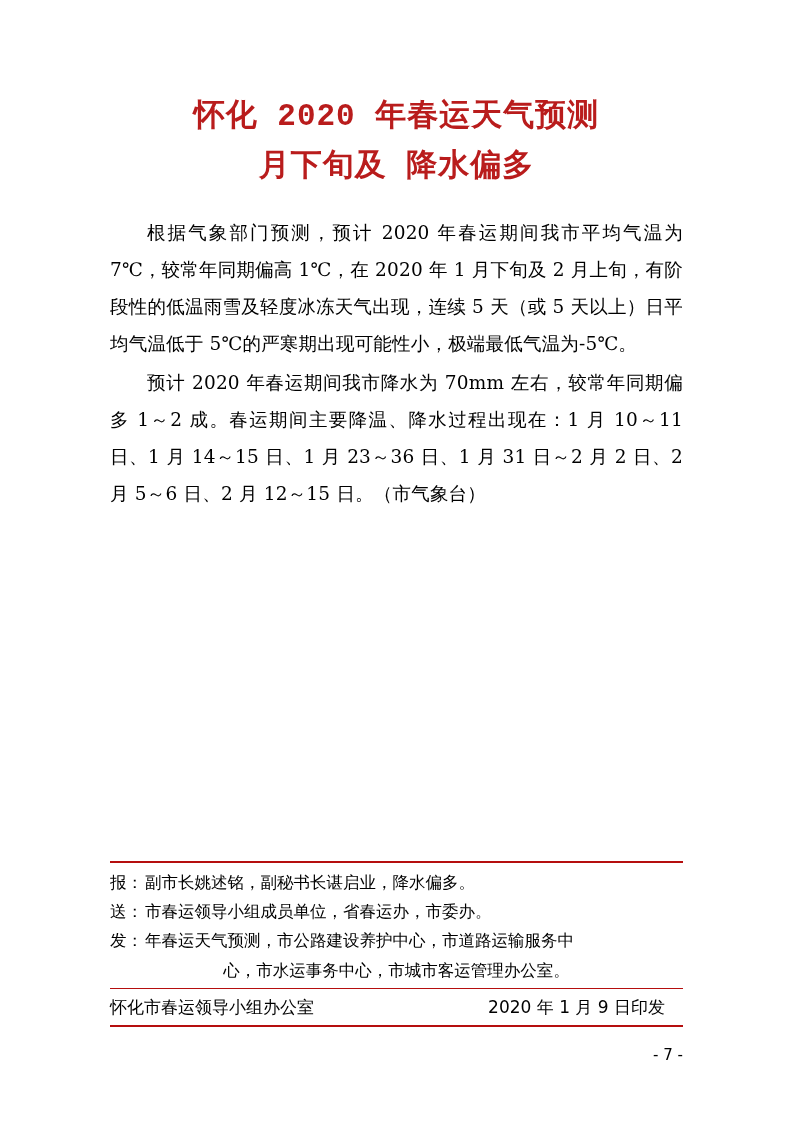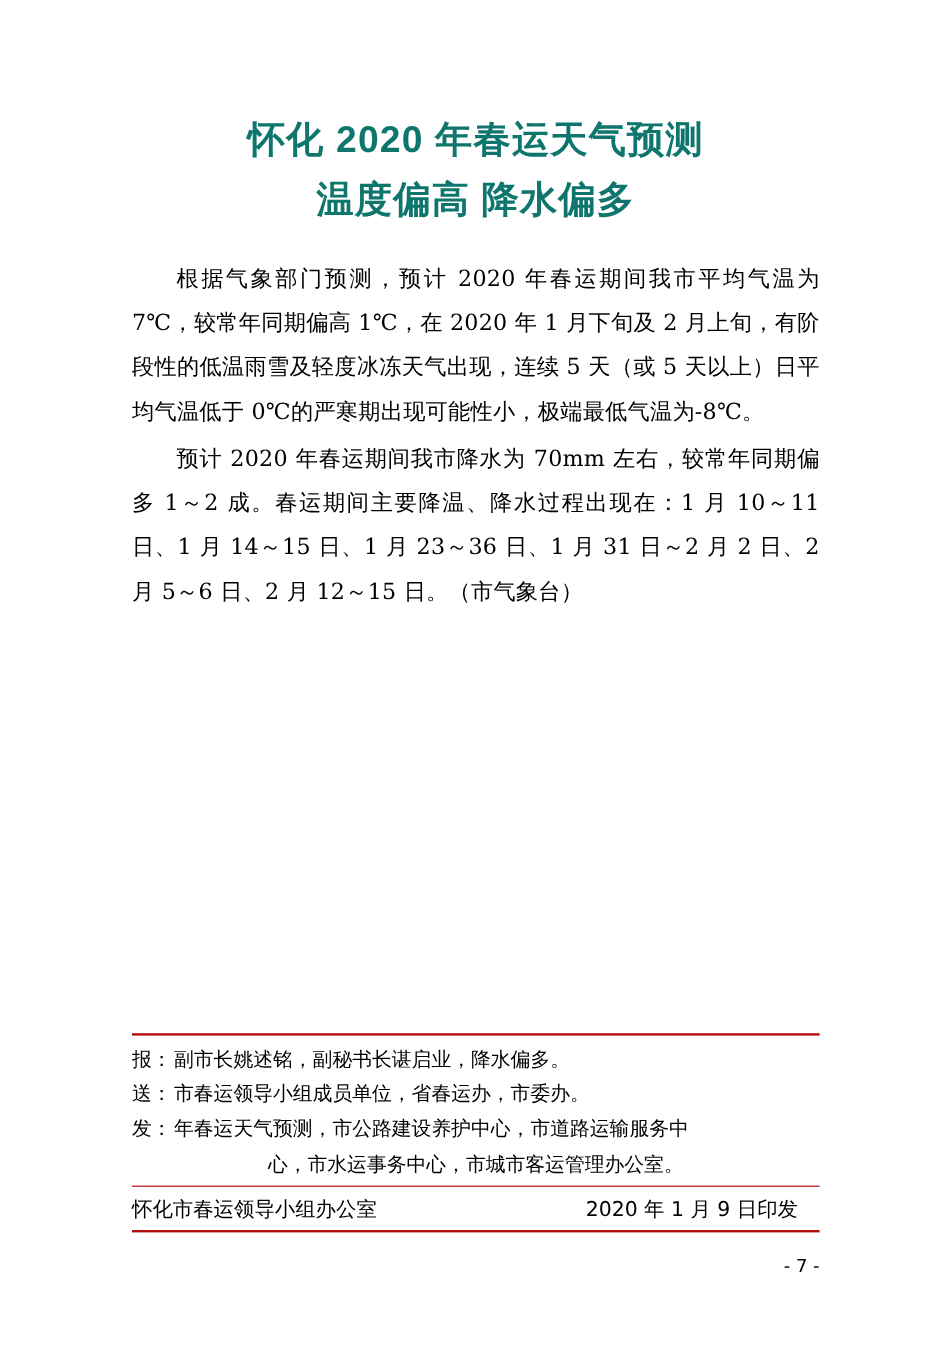--- a/index.html
+++ b/index.html
@@ -21,26 +21,26 @@
     width: 793px;
     height: 1122px;
     box-sizing: border-box;
     padding: 0 110px;
   }
   .title-block {
     margin-top: 92px;
     text-align: center;
   }
   .title-line {
-    font-family: Liberation Sans, sans-serif;
+    font-family: Liberation Mono, monospace;
     font-weight: bold;
     font-size: 31px;
     line-height: 1.62;
     letter-spacing: 1px;
-    color: #0f766e;
+    color: #b91c1c;
   }
   .body-block {
     margin-top: 22px;
   }
   .para {
     font-family: "DejaVu Serif", "Liberation Serif", serif;
     font-size: 18.5px;
     line-height: 2.0;
     text-align: justify;
     text-indent: 2em;
@@ -110,25 +110,25 @@
     color: #000;
   }
 </style>
 </head>
 <body>
 
 <div class="page">
 
   <div class="title-block">
     <div class="title-line">怀化 2020 年春运天气预测</div>
-    <div class="title-line">温度偏高 降水偏多</div>
+    <div class="title-line">月下旬及 降水偏多</div>
   </div>
 
   <div class="body-block">
-    <p class="para">根据气象部门预测，预计 2020 年春运期间我市平均气温为 7℃，较常年同期偏高 1℃，在 2020 年 1 月下旬及 2 月上旬，有阶段性的低温雨雪及轻度冰冻天气出现，连续 5 天（或 5 天以上）日平均气温低于 0℃的严寒期出现可能性小，极端最低气温为-8℃。</p>
+    <p class="para">根据气象部门预测，预计 2020 年春运期间我市平均气温为 7℃，较常年同期偏高 1℃，在 2020 年 1 月下旬及 2 月上旬，有阶段性的低温雨雪及轻度冰冻天气出现，连续 5 天（或 5 天以上）日平均气温低于 5℃的严寒期出现可能性小，极端最低气温为-5℃。</p>
     <p class="para">预计 2020 年春运期间我市降水为 70mm 左右，较常年同期偏多 1～2 成。春运期间主要降温、降水过程出现在：1 月 10～11 日、1 月 14～15 日、1 月 23～36 日、1 月 31 日～2 月 2 日、2 月 5～6 日、2 月 12～15 日。（市气象台）</p>
   </div>
 
   <div class="footer-wrap">
     <div class="rule-thick"></div>
 
     <div class="dist">
       <div class="dist-row">
         <span class="dist-label">报：</span>
         <span class="dist-text">副市长姚述铭，副秘书长谌启业，降水偏多。</span>

